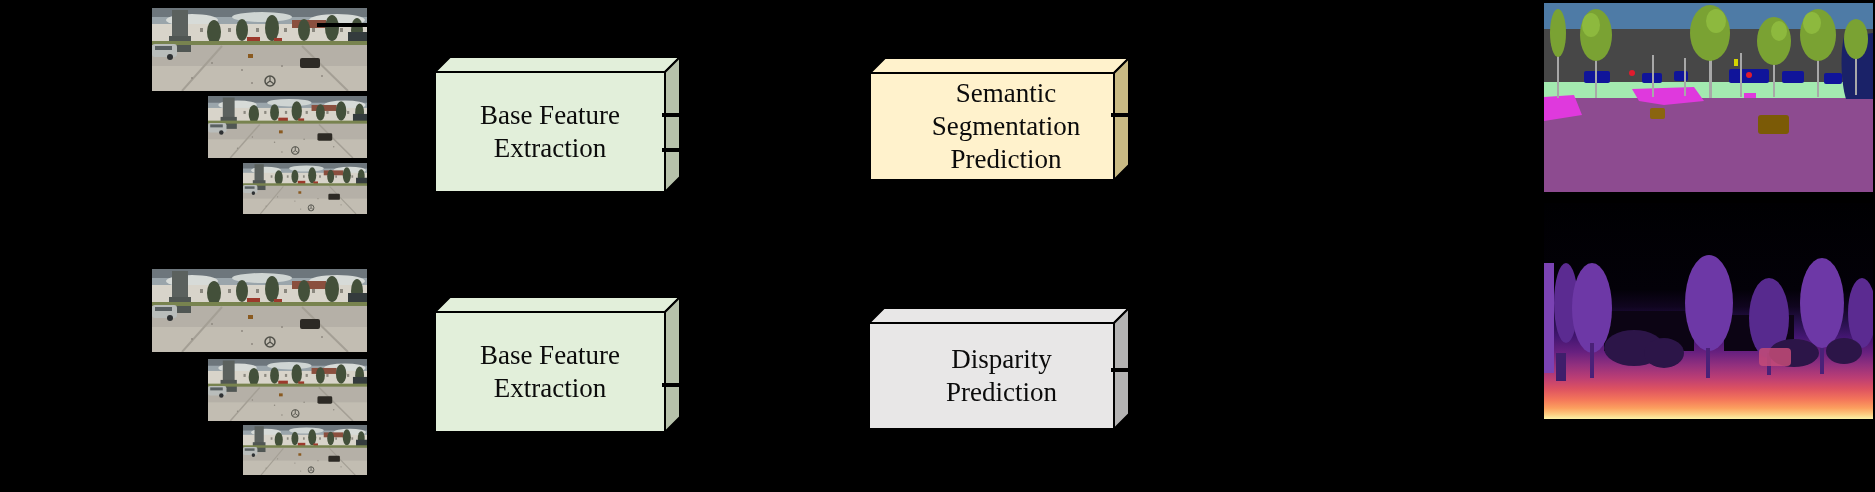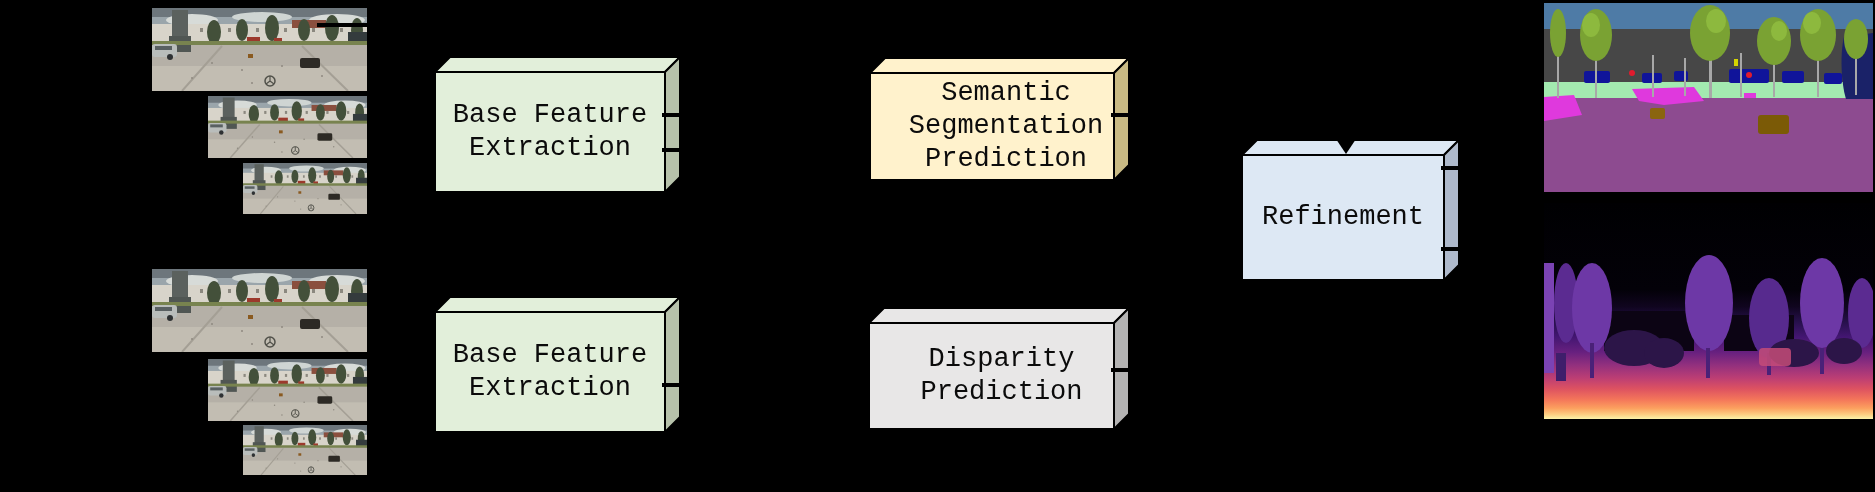--- a/index.html
+++ b/index.html
@@ -1,17 +1,17 @@
 <!DOCTYPE html>
 <html><head>
 <meta charset="utf-8">
 <style>
   html,body{margin:0;padding:0;background:#000;}
   #stage{position:relative;width:1875px;height:475px;background:#000;overflow:hidden;
-         font-family:Liberation Mono, monospace;}
+         font-family:Liberation Serif, serif;}
   .photo{position:absolute;overflow:hidden;}
   .photo svg{display:block;width:100%;height:100%;}
   .bar{position:absolute;background:#000;}
   .box3d{position:absolute;}
   .box3d svg{position:absolute;left:0;top:0;display:block;}
   .box-label{position:absolute;display:flex;align-items:center;justify-content:center;
              text-align:center;white-space:pre-line;color:#0b0b0b;font-size:27px;line-height:33px;}
   .f-green{fill:#e2efda;stroke:#000;stroke-width:2;}
   .f-green-top{fill:#e2efda;stroke:#000;stroke-width:2;}
   .f-green-side{fill:#b7c2ab;stroke:#000;stroke-width:2;}
@@ -159,31 +159,20 @@
     <svg width="263" height="124">
       <polygon class="f-gray-top" points="1,16 16,1 261,1 246,16"></polygon>
       <polygon class="f-gray-side" points="246,16 261,1 261,107 246,122"></polygon>
       <rect class="f-gray" x="1" y="16" width="245" height="106"></rect>
       <rect x="243" y="61" width="19" height="4" fill="#000"></rect>
     </svg>
     <div class="box-label" style="left:11px;top:16px;width:245px;height:106px">Disparity
 Prediction</div>
   </div>
 
-  <div class="box3d" style="left:1241px;top:139px;width:221px;height:143px">
-    <svg width="221" height="143">
-      <polygon class="f-blue-top" points="1,16 16,1 218,1 203,16"></polygon>
-      <polygon class="f-blue-side" points="203,16 218,1 218,126 203,141"></polygon>
-      <polygon points="95,0 115,0 105,15" fill="#000"></polygon>
-      <rect class="f-blue" x="1" y="16" width="202" height="125"></rect>
-      <rect x="200" y="27" width="19" height="4" fill="#000"></rect>
-      <rect x="200" y="108" width="19" height="4" fill="#000"></rect>
-    </svg>
-    <div class="box-label" style="left:1px;top:16px;width:202px;height:125px">Refinement</div>
-  </div>
 
   <svg class="outimg" style="left:1544px;top:3px" width="329" height="189" viewBox="0 0 329 189">
     <rect width="329" height="189" fill="#4e7ba6"></rect>
     <rect y="26" width="329" height="56" fill="#474747"></rect>
     <rect y="79" width="329" height="18" fill="#a3eab0"></rect>
     <rect y="95" width="329" height="94" fill="#8d4b90"></rect>
     <polygon points="0,94 30,92 38,112 0,118" fill="#df39dd"></polygon>
     <polygon points="88,86 150,84 160,98 120,102 95,98" fill="#df39dd"></polygon>
     <rect x="200" y="90" width="12" height="5" fill="#df39dd"></rect>
     <g fill="#10149a">

